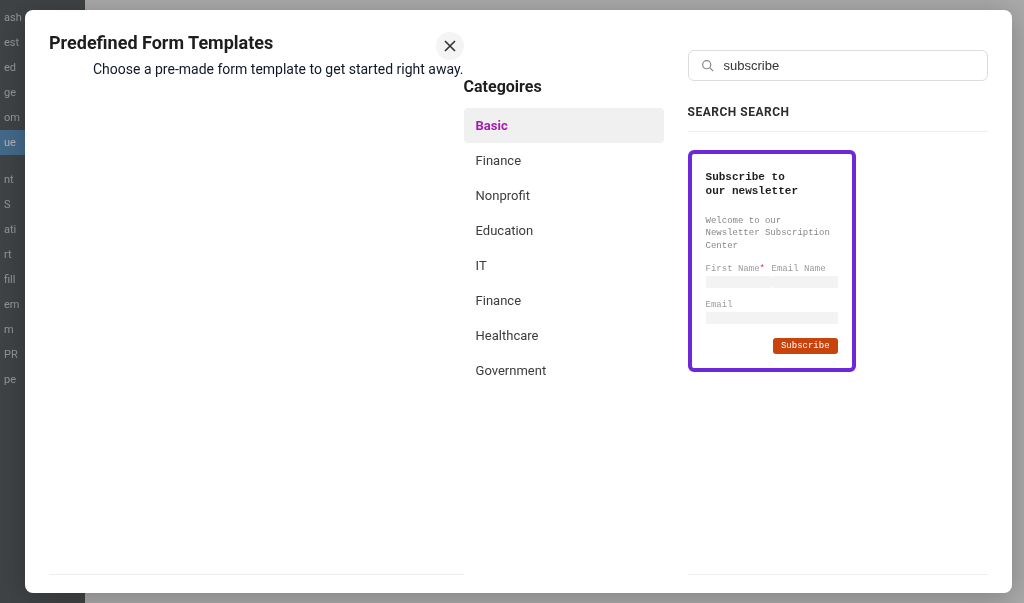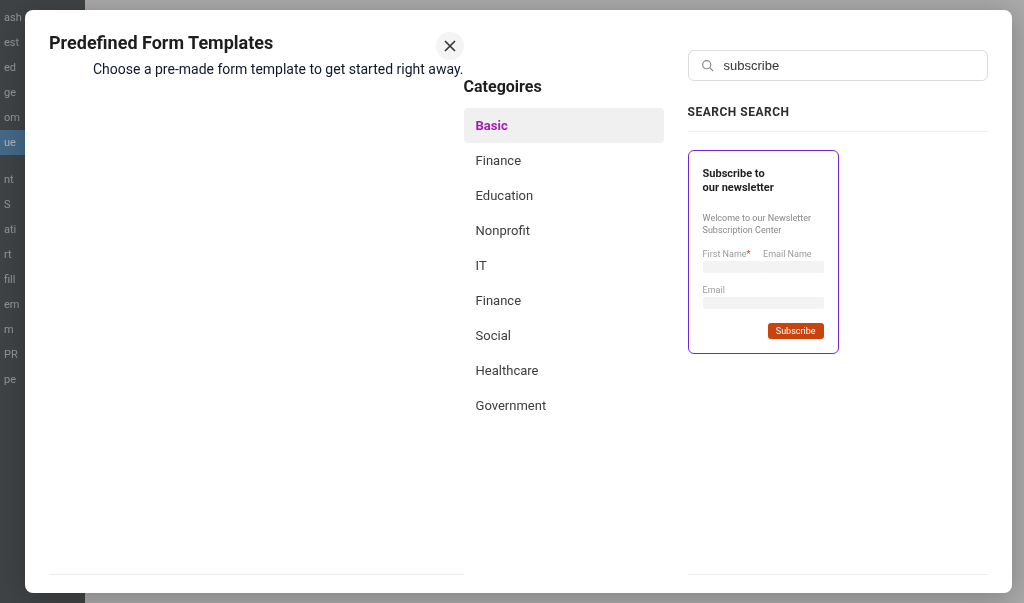--- a/index.html
+++ b/index.html
@@ -174,25 +174,26 @@
       overflow-y: hidden;
       padding-top: 18px;
       padding-bottom: 10px;
       position: relative;
     }
     .results-inner {
       min-width: 1200px;
       height: 100%;
     }
     .template-card {
-      width: 151px;
-      border: 1px solid #6d28d9;
+      width: 168px;
+      border: 4px solid #6d28d9;
       border-radius: 6px;
       padding: 16px 14px 14px 14px;
       background: #fff;
+      font-family: Liberation Mono, monospace;
     }
     .tc-title {
       font-size: 11px;
       font-weight: 700;
       color: #1e1e1e;
       line-height: 1.3;
     }
     .tc-desc {
       font-size: 9px;
       color: #888;
@@ -280,25 +281,24 @@
     </div>
   </div>
 
   <div class="modal-body">
 
     <div class="sidebar">
       <div class="sidebar-title">Categoires</div>
       <ul class="category-list">
         <li class="category-item active">Basic</li>
         <li class="category-item">Finance</li>
+        <li class="category-item">Nonprofit</li>
         <li class="category-item">Education</li>
-        <li class="category-item">Nonprofit</li>
         <li class="category-item">IT</li>
         <li class="category-item">Finance</li>
-        <li class="category-item">Social</li>
         <li class="category-item">Healthcare</li>
         <li class="category-item">Government</li>
       </ul>
     </div>
 
     <div class="main-panel">
       <div class="search-wrap">
         <svg class="search-icon-svg" viewBox="0 0 16 16" fill="none" stroke="currentColor" stroke-width="1.5">
             <circle cx="7" cy="7" r="5"></circle>
             <path d="M11 11 L15 15"></path>

